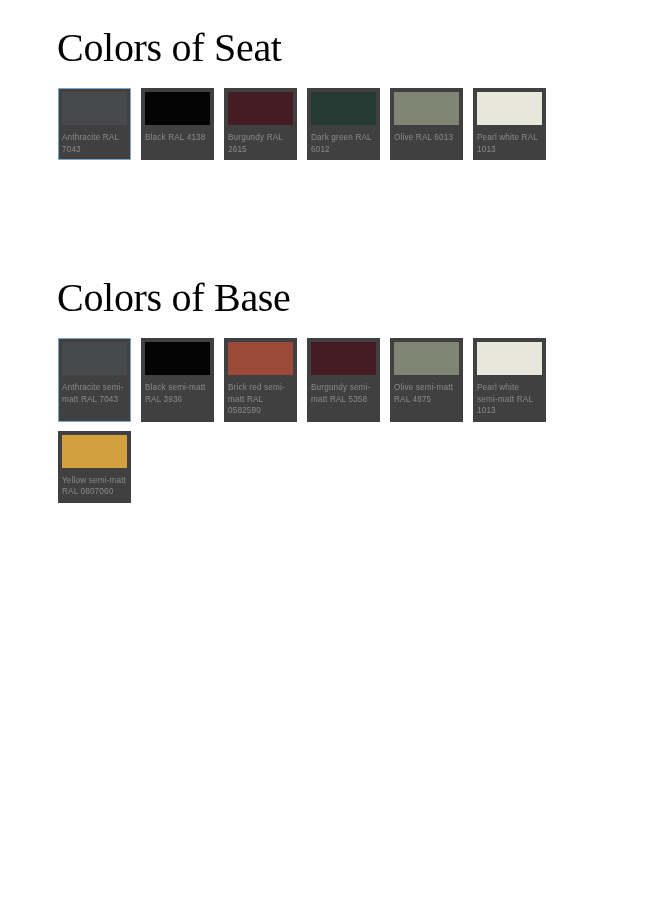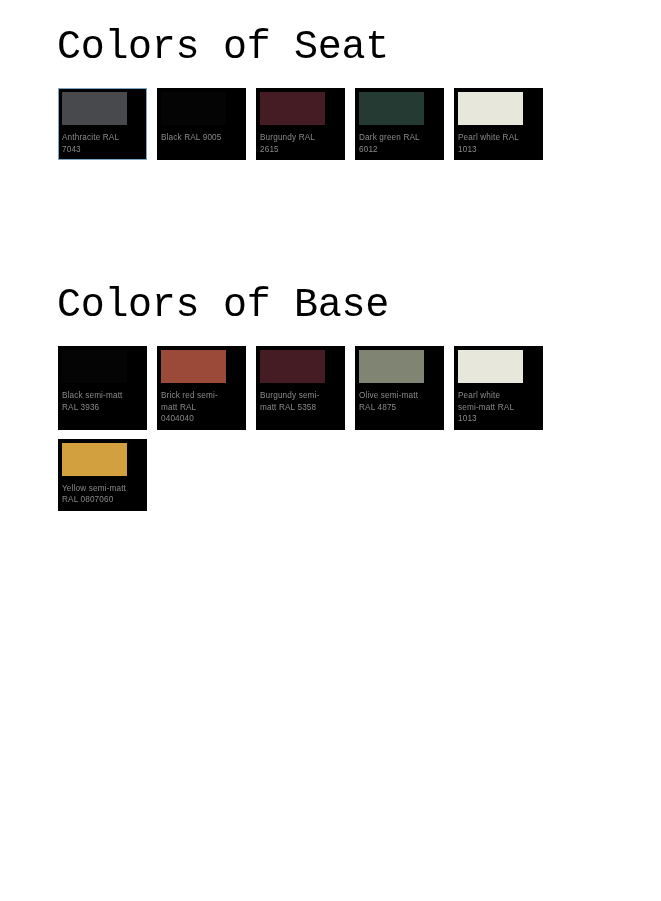--- a/index.html
+++ b/index.html
@@ -21,24 +21,24 @@
     width: 661px;
     height: 901px;
     background: #ffffff;
   }
   .section {
     position: absolute;
     left: 0;
     width: 661px;
   }
   .section-seat { top: 22px; }
-  .section-base { top: 280px; }
+  .section-base { top: 272px; }
 
   .section-title {
-    font-family: Liberation Mono, monospace;
+    font-family: Liberation Serif, serif;
     font-size: 40px;
     font-weight: 400;
     line-height: 1.0;
     color: #000000;
     letter-spacing: -0.3px;
     margin: 0;
     padding: 0 0 0 57px;
     height: 52px;
     display: flex;
     align-items: center;
@@ -50,24 +50,24 @@
     padding-left: 58px;
     padding-top: 14px;
     width: 560px;
     box-sizing: content-box;
   }
 
   .swatch-item {
     width: 65px;
     margin-right: 10px;
     margin-bottom: 9px;
-    padding: 3px 19px 4px 3px;
+    padding: 3px 3px 4px 3px;
     box-sizing: content-box;
     border: 1px solid transparent;
-    background: #000000;
+    background: #404040;
     cursor: pointer;
     display: block;
   }
   .swatch-item.selected {
     border: 1px solid #7ba7c7;
   }
 
   .swatch-chip {
     width: 65px;
     height: 33px;
@@ -95,47 +95,55 @@
 
   <section class="section section-seat">
     <h1 class="section-title">Colors of Seat</h1>
     <div class="swatch-grid">
         <div class="swatch-item selected">
           <span class="swatch-chip" style="background: rgb(71, 73, 77);"></span>
           <span class="swatch-label">Anthracite RAL 7043</span>
         </div>
         <div class="swatch-item">
           <span class="swatch-chip" style="background: rgb(4, 4, 4);"></span>
-          <span class="swatch-label">Black RAL 9005</span>
+          <span class="swatch-label">Black RAL 4138</span>
         </div>
         <div class="swatch-item">
           <span class="swatch-chip" style="background: rgb(70, 28, 36);"></span>
           <span class="swatch-label">Burgundy RAL 2615</span>
         </div>
         <div class="swatch-item">
           <span class="swatch-chip" style="background: rgb(37, 58, 50);"></span>
           <span class="swatch-label">Dark green RAL 6012</span>
+        </div>
+        <div class="swatch-item">
+          <span class="swatch-chip" style="background: rgb(128, 133, 115);"></span>
+          <span class="swatch-label">Olive RAL 6013</span>
         </div>
         <div class="swatch-item">
           <span class="swatch-chip" style="background: rgb(231, 232, 219);"></span>
           <span class="swatch-label">Pearl white RAL 1013</span>
         </div>
       </div>
   </section>
 
   <section class="section section-base">
     <h1 class="section-title">Colors of Base</h1>
     <div class="swatch-grid">
+        <div class="swatch-item selected">
+          <span class="swatch-chip" style="background: rgb(71, 73, 77);"></span>
+          <span class="swatch-label">Anthracite semi-matt RAL 7043</span>
+        </div>
         <div class="swatch-item">
           <span class="swatch-chip" style="background: rgb(4, 4, 4);"></span>
           <span class="swatch-label">Black semi-matt RAL 3936</span>
         </div>
         <div class="swatch-item">
           <span class="swatch-chip" style="background: rgb(155, 74, 58);"></span>
-          <span class="swatch-label">Brick red semi-matt RAL 0404040</span>
+          <span class="swatch-label">Brick red semi-matt RAL 0582590</span>
         </div>
         <div class="swatch-item">
           <span class="swatch-chip" style="background: rgb(70, 28, 36);"></span>
           <span class="swatch-label">Burgundy semi-matt RAL 5358</span>
         </div>
         <div class="swatch-item">
           <span class="swatch-chip" style="background: rgb(128, 133, 115);"></span>
           <span class="swatch-label">Olive semi-matt RAL 4875</span>
         </div>
         <div class="swatch-item">

